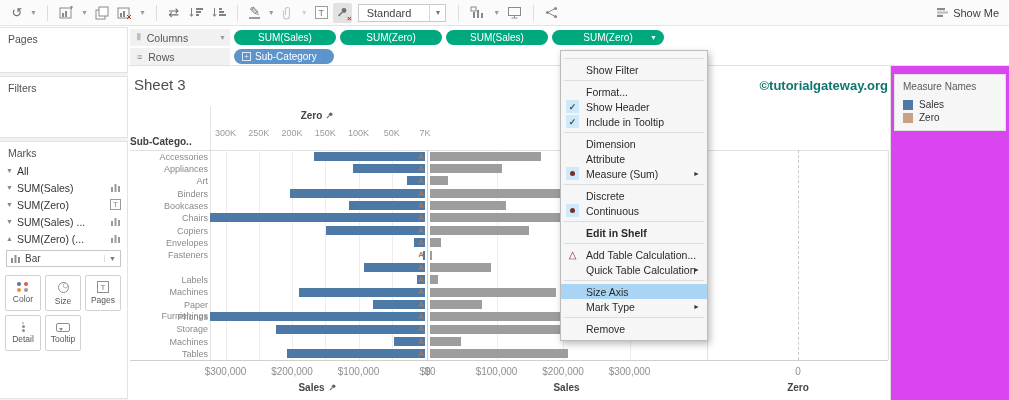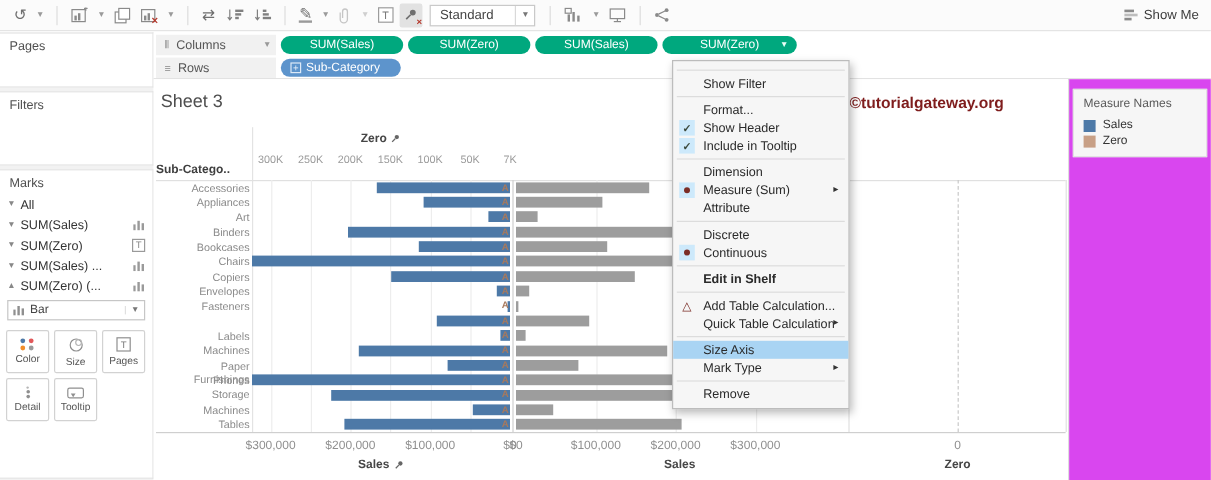--- a/index.html
+++ b/index.html
@@ -62,22 +62,22 @@
   .pill { height:15px; border-radius:8px; color:#fff; font-size:10px; display:flex; align-items:center;
     justify-content:center; margin-left:4px; padding:0 8px; position:relative; }
   .pill.green { background:#00a87e; width:102px; }
   .pill.blue  { background:#5d94cc; width:100px; justify-content:flex-start; gap:4px; }
   .pill .pcaret { position:absolute; right:7px; font-size:7px; color:#eafff7; }
   .pill .plus-ic { width:9px; height:9px; border:1px solid #dce9f7; font-size:8px; line-height:7px; text-align:center; color:#eaf2fb; }
   
   .worksheet { position:absolute; left:128px; top:66px; width:762px; height:334px; background:#fff; }
   .ws-title { position:absolute; left:6px; top:10px; font-size:15px; color:#4e4e4e; }
   .row-header { position:absolute; left:2px; top:70px; width:78px; font-size:10px; font-weight:bold; color:#3f3f3f; }
-  .watermark { position:absolute; left:580px; top:12px; width:180px; text-align:left;
-    font-size:13px; font-weight:bold; color:#7f1d1d; }
+  .watermark { position:absolute; left:580px; top:12px; width:180px; text-align:right;
+    font-size:13px; font-weight:bold; color:#0f766e; }
   .gline { position:absolute; width:1px; background:#ededed; }
   .bline { position:absolute; background:#d8d8d8; }
   .rowlab { position:absolute; width:78px; text-align:right; font-size:9px; color:#8a8a8a; line-height:12px; }
   .bar { position:absolute; height:9px; }
   .alab { position:absolute; width:214px; text-align:right; font-size:8px; font-weight:bold; color:#a87a5d; z-index:5; line-height:10px; }
   .tick { position:absolute; font-size:9px; color:#9b9b9b; width:46px; text-align:center; }
   .btick { position:absolute; font-size:10px; color:#8f8f8f; width:60px; text-align:center; }
   .ax-title { position:absolute; font-size:10px; font-weight:bold; color:#464646; width:120px; text-align:center;
     display:flex; align-items:center; justify-content:center; gap:3px; }
   .dash { position:absolute; width:0; border-left:1px dashed #c9c9c9; }
@@ -512,29 +512,29 @@
     </div>
     <div class="menu-item">
       <span>Include in Tooltip</span>
       <span class="m-ic bgblue check">✓</span>
     </div>
     <div class="menu-sep"></div>
     <div class="menu-item">
       <span>Dimension</span>
     </div>
     <div class="menu-item">
+      <span>Attribute</span>
+    </div>
+    <div class="menu-item">
       <span>Measure (Sum)</span>
       <span class="m-ic bgblue radio">
         <span></span>
       </span>
       <span class="m-arrow">►</span>
     </div>
-    <div class="menu-item">
-      <span>Attribute</span>
-    </div>
     <div class="menu-sep"></div>
     <div class="menu-item">
       <span>Discrete</span>
     </div>
     <div class="menu-item">
       <span>Continuous</span>
       <span class="m-ic bgblue radio">
         <span></span>
       </span>
     </div>

